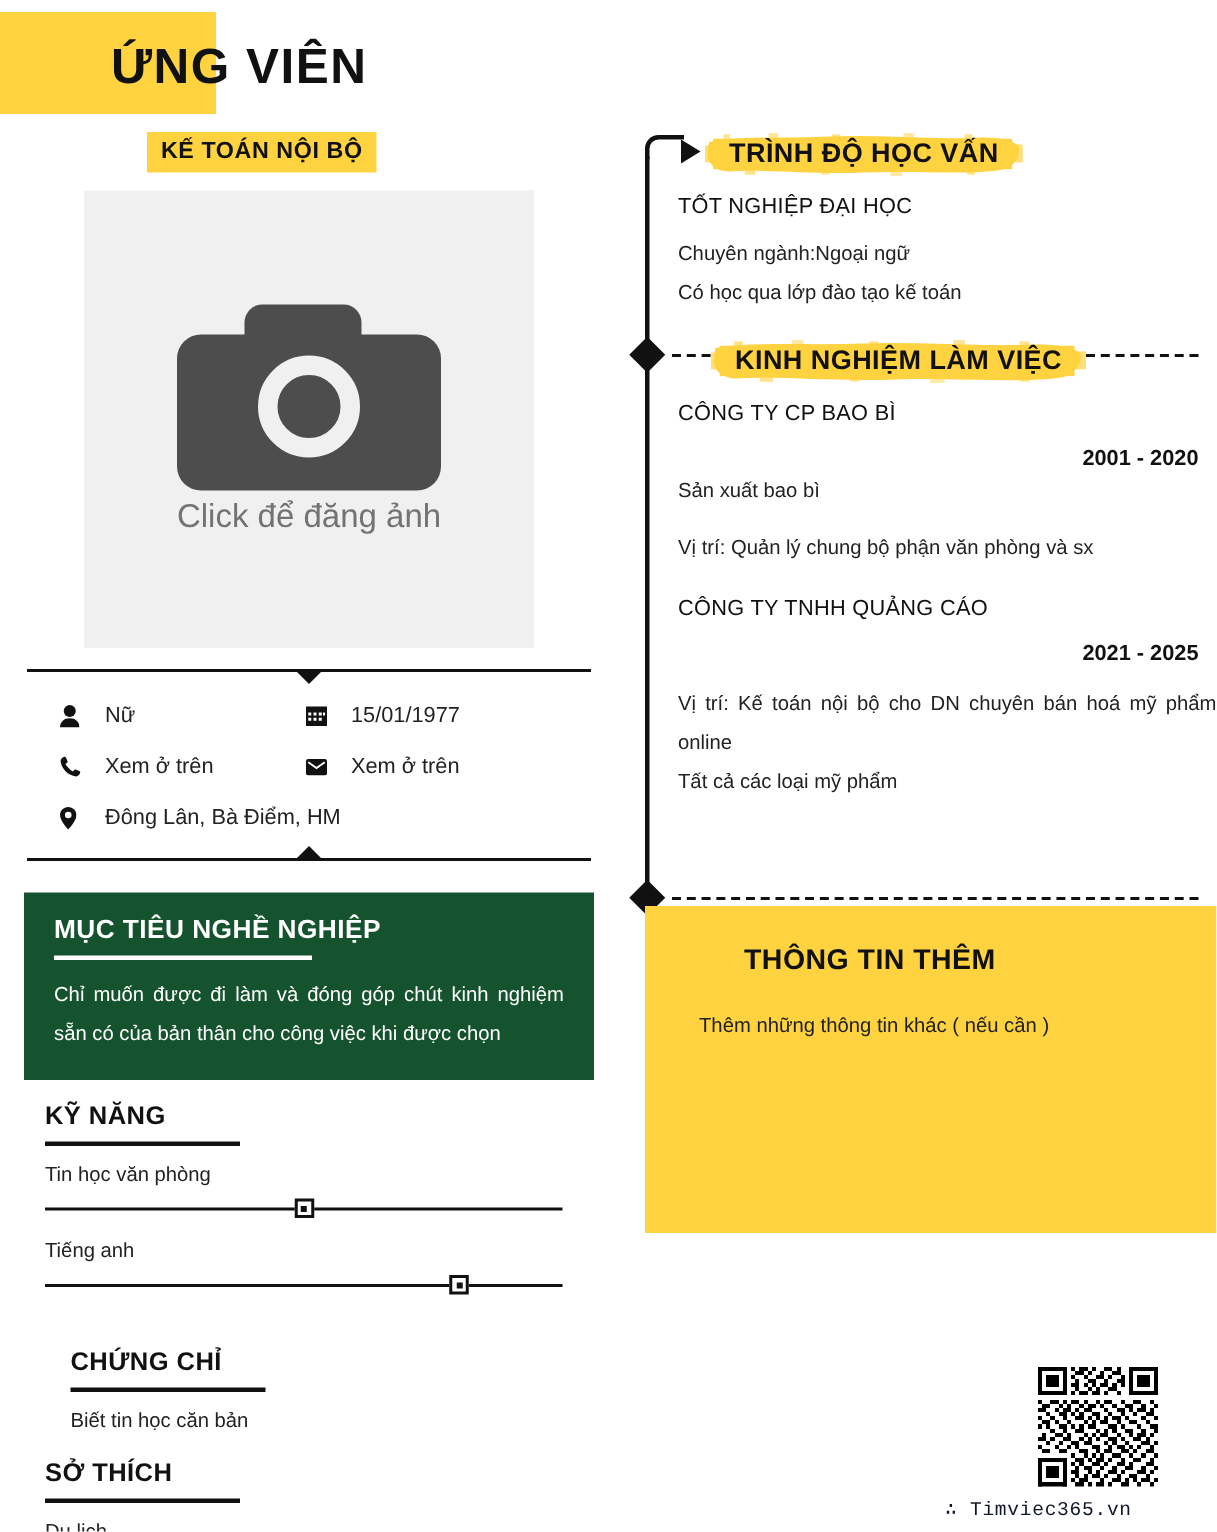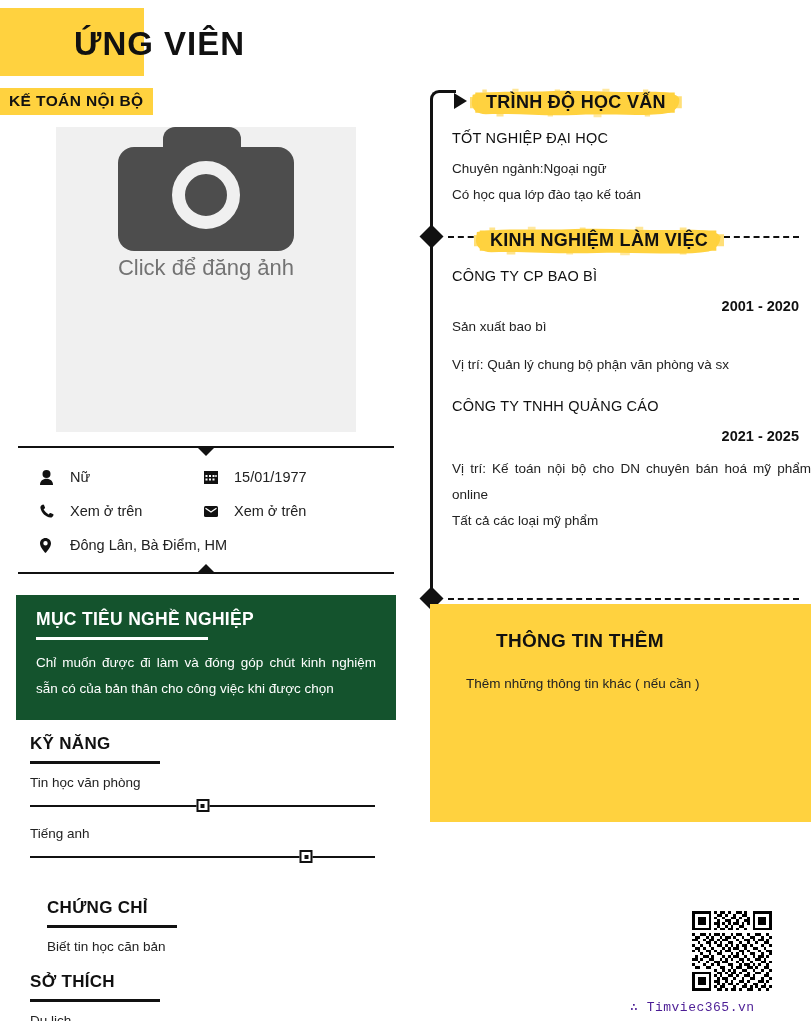--- a/index.html
+++ b/index.html
@@ -23,32 +23,32 @@
   }
   .hdr-title {
     position: absolute; left: 74px; top: 22px;
     font-size: 33px; font-weight: bold; letter-spacing: 1px;
     color: #111; line-height: 44px; white-space: nowrap;
   }
 
   
   .left-col { position: absolute; left: 0; top: 88px; width: 412px; }
 
-  .pos-badge-wrap { text-align: left; padding-right: 63px; text-decoration: underline; }
+  .pos-badge-wrap { text-align: center; padding-right: 63px; text-decoration: underline; }
   .pos-badge {
     display: inline-block; background: #FFD23F; color: #111;
     font-size: 15.5px; font-weight: bold; letter-spacing: .4px;
     padding: 4px 9px 5px 9px;
   }
 
   .photo-box {
     margin: 12px auto 0 auto; width: 300px; height: 305px;
     background: #f0f0f0; position: relative;
     display: flex; flex-direction: column;
-    align-items: center; 
+    align-items: center; justify-content: center;
     cursor: pointer;
   }
   .cam-icon { width: 176px; height: 124px; position: relative; margin-bottom: 4px; }
   .cam-body {
     position: absolute; left: 0; bottom: 0; width: 176px; height: 104px;
     background: #4d4d4d; border-radius: 16px;
   }
   .cam-hump {
     position: absolute; left: 45px; top: 0; width: 78px; height: 34px;
     background: #4d4d4d; border-radius: 12px 12px 0 0;
@@ -193,21 +193,21 @@
     position: absolute; left: 36px; top: 72px;
     font-size: 13.5px; color: #222;
   }
 
   
   .qr { position: absolute; left: 692px; top: 911px; width: 80px; height: 80px; }
   .qr svg { display: block; width: 80px; height: 80px; }
   .brand {
     position: absolute; left: 630px; top: 999px;
     font-family: "Liberation Mono", "DejaVu Sans Mono", monospace;
-    font-size: 13px; color: #4c1d95; letter-spacing: .5px;
+    font-size: 13px; color: #0f172a; letter-spacing: .5px;
   }
 </style>
 </head>
 <body>
 
 <div id="cv">
 
   <div class="hdr-yellow"></div>
   <div class="hdr-title">ỨNG VIÊN</div>
 

